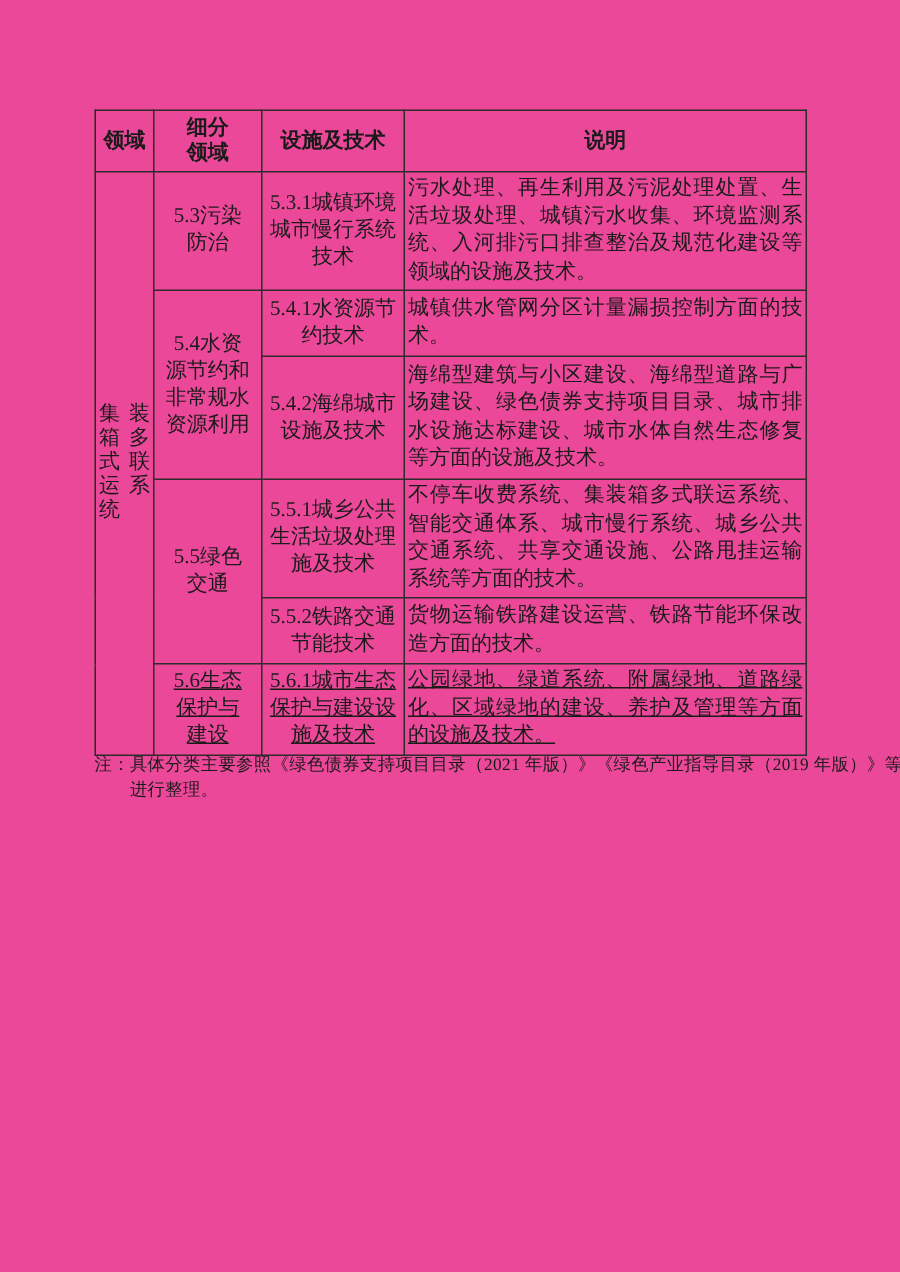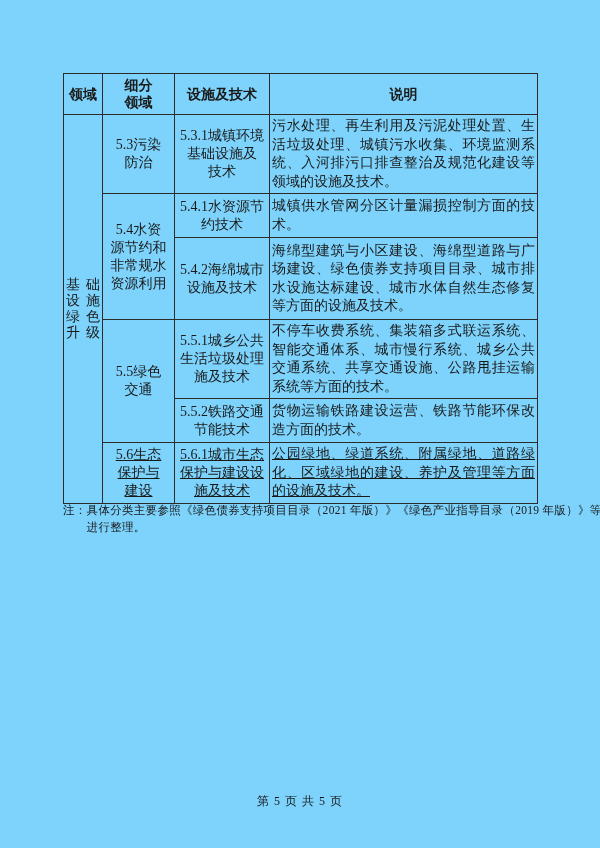--- a/index.html
+++ b/index.html
@@ -10,21 +10,21 @@
   body {
     width: 600px;
     height: 848px;
     position: relative;
     font-family: "Liberation Serif", "DejaVu Serif", serif;
     color: #1a1a1a;
   }
   .sheet {
     position: absolute;
     inset: 0;
-    background: #7dd3fc;
+    background: #ec4899;
     overflow: hidden;
   }
   table.cls {
     position: absolute;
     left: 63px;
     top: 73px;
     width: 474px;
     border-collapse: collapse;
     table-layout: fixed;
     font-size: 14px;
@@ -103,25 +103,25 @@
       <tr>
         <th>领域</th>
         <th>细分
 领域</th>
         <th>设施及技术</th>
         <th>说明</th>
       </tr>
     </thead>
     <tbody>
       <tr class="r-h53">
-        <td class="domain" rowspan="6">基础设施绿色升级</td>
+        <td class="domain" rowspan="6">集装箱多式联运系统</td>
         <td class="sub">5.3污染
 防治</td>
         <td class="tech">5.3.1城镇环境
-基础设施及
+城市慢行系统
 技术</td>
         <td class="desc">污水处理、再生利用及污泥处理处置、生活垃圾处理、城镇污水收集、环境监测系统、入河排污口排查整治及规范化建设等领域的设施及技术。</td>
       </tr>
       <tr class="r-h541">
         <td class="sub" rowspan="2">5.4水资
 源节约和
 非常规水
 资源利用</td>
         <td class="tech">5.4.1水资源节
 约技术</td>
@@ -156,15 +156,14 @@
       </tr>
     </tbody>
   </table>
 
   <div class="note">
     <span class="note-label">注：</span>
     <span class="note-text">具体分类主要参照《绿色债券支持项目目录（2021 年版）》《绿色产业指导目录（2019 年版）》等
 进行整理。</span>
   </div>
 
-  <div class="page-num">第 5 页 共 5 页</div>
 
 </div>
 
 </body></html>

